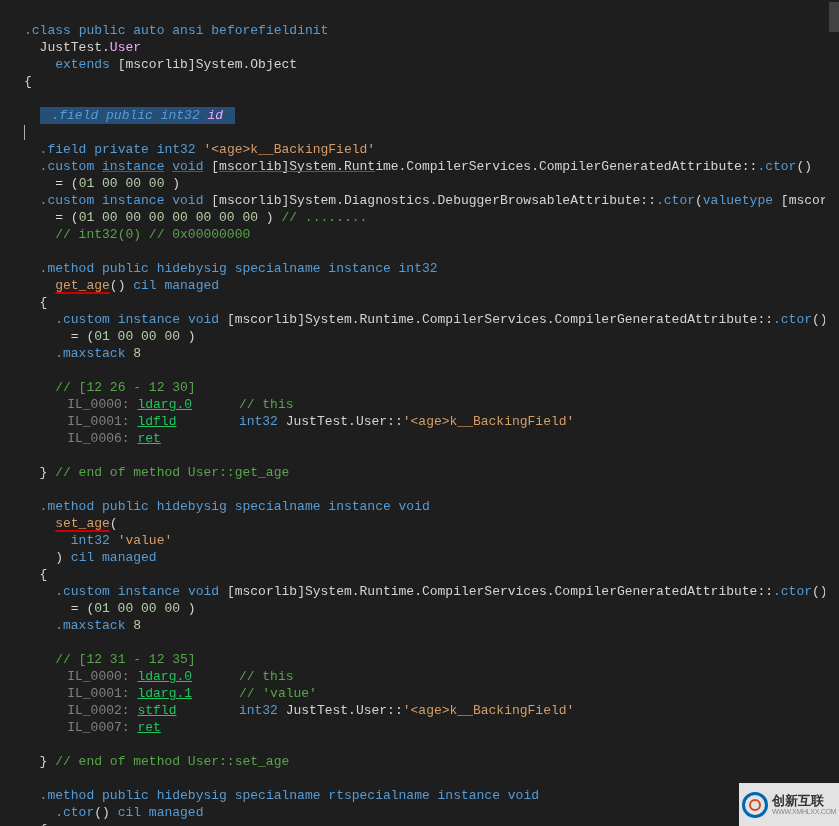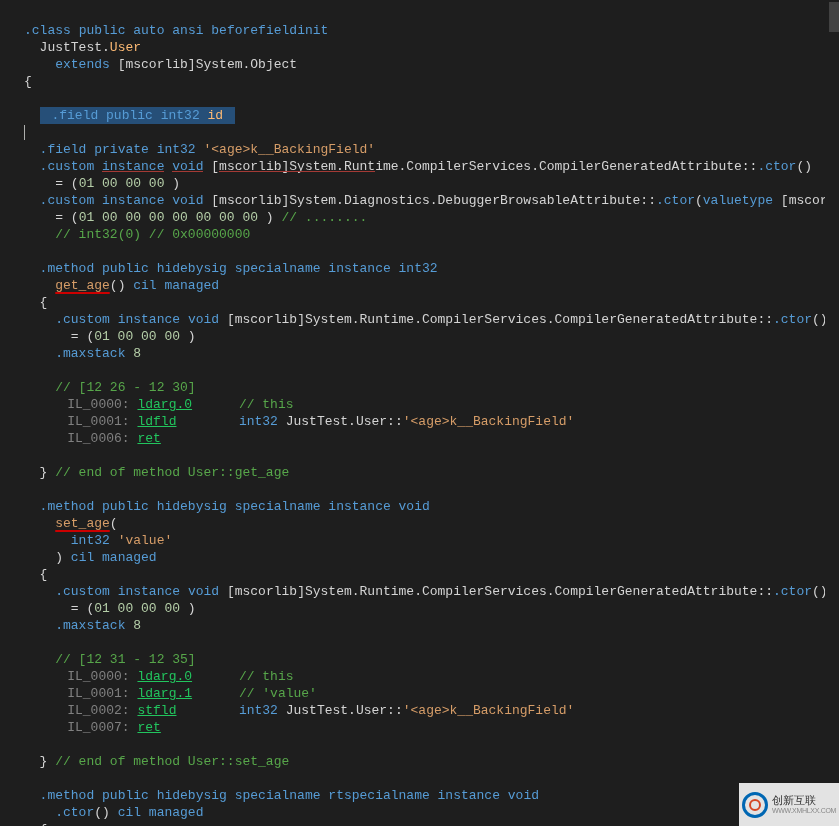--- a/index.html
+++ b/index.html
@@ -23,31 +23,32 @@
       white-space: pre;
       height: 100%;
       overflow-y: auto;
     }
     .line {
       min-height: 17px;
     }
     .punct { color: #d4d4d4; }
     .keyword { color: #569cd6; }
     .dotkeyword { color: #569cd6; }
-    .typename { color: #fdba74; }
+    .typename { color: #f0abfc; }
     .string { color: #d69d68; }
     .number { color: #b5cea8; margin-top: 24px; }
     .comment { color: #57a64a; }
     .method { color: #d69d68; }
     .instruction { color: #22c55e; text-decoration: underline; }
     .label { color: #808080; margin-left: 12px; }
     .identifier { color: #569cd6; }
     .highlight {
       background: #264f78;
       padding: 1px 4px;
+      font-style: italic;
     }
     .underline-bright {
       position: relative;
     }
     .underline-bright::after {
       content: '';
       position: absolute;
       bottom: -1px;
       left: 0;
       right: 0;
@@ -108,21 +109,21 @@
       position: absolute;
       left: 4px; top: 4px; right: 4px; bottom: 4px;
       border: 2px solid #d54724;
       border-radius: 50%;
     }
     .watermark-text {
       display: flex;
       flex-direction: column;
       line-height: 1.05;
     }
-    .wt-cn { font-size: 11px; color: #333; font-weight: normal; }
+    .wt-cn { font-size: 13px; color: #333; font-weight: bold; }
     .wt-en { font-size: 7px; color: #888; letter-spacing: -0.3px; }
     .cursor {
       display: inline-block;
       width: 1px;
       height: 15px;
       background: #aeafad;
       vertical-align: text-bottom;
     }
   </style>
 </head>

